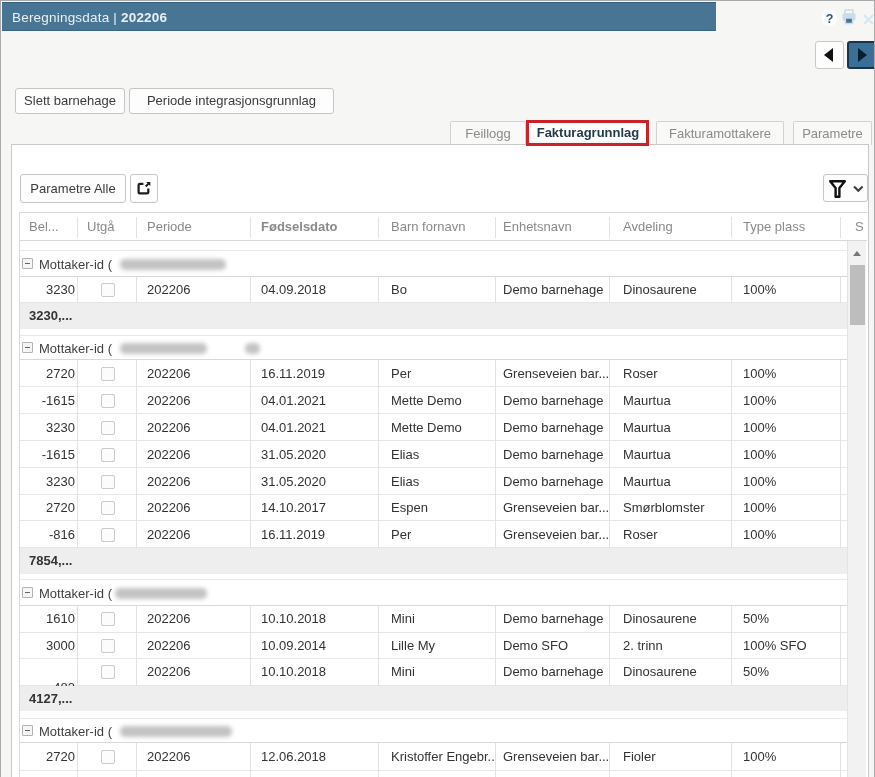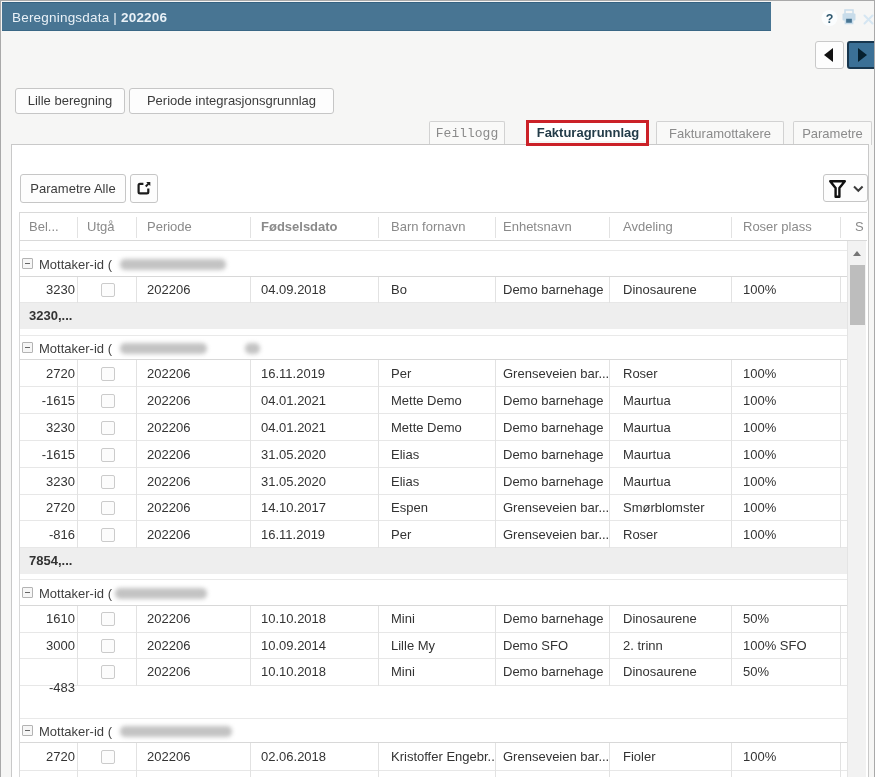--- a/index.html
+++ b/index.html
@@ -1,19 +1,19 @@
 <!DOCTYPE html>
 <html><head>
 <meta charset="utf-8">
 <style>
   * { margin:0; padding:0; box-sizing:border-box; }
   html,body { width:875px; height:777px; overflow:hidden; font-family:"Liberation Sans", sans-serif; background:#fff; }
   .abs { position:absolute; }
   #win { position:absolute; left:0; top:0; width:875px; height:777px; background:#f6f6f5; border:1px solid #a9a9a9; border-bottom:none; overflow:hidden; }
-  #titlebar { position:absolute; left:1px; top:1px; width:769px; height:29px; background:#487593; border-top:1px solid #356281; border-bottom:1px solid #3a6785; }
+  #titlebar { position:absolute; left:1px; top:1px; width:714px; height:29px; background:#487593; border-top:1px solid #356281; border-bottom:1px solid #3a6785; }
   #titletext { position:absolute; left:10px; top:7px; font-size:13.5px; color:#e9f1f7; letter-spacing:0.2px; }
   .tbicon { position:absolute; top:4px; }
   
   .navbtn { position:absolute; top:40px; width:29px; height:28px; border-radius:3px; }
   #navleft { left:814px; background:#fdfdfd; border:1px solid #c9c9c9; }
   #navright { left:846px; width:32px; background:#3b7096; border:2px solid #17364e; }
   .tri-l { width:0; height:0; border-top:7px solid transparent; border-bottom:7px solid transparent; border-right:9px solid #111; position:absolute; left:8px; top:6px; }
   .tri-r { width:0; height:0; border-top:7px solid transparent; border-bottom:7px solid transparent; border-left:9px solid #06202f; position:absolute; left:9px; top:5px; }
   
   .btn { position:absolute; top:87px; height:26px; background:#fdfdfd; border:1px solid #c6c6c6; border-radius:3px; font-size:13px; color:#3c3c3c; text-align:center; line-height:24px; }
@@ -59,24 +59,24 @@
     </svg>
   </div>
 
   <div id="navleft" class="navbtn">
       <div class="tri-l"></div>
     </div>
   <div id="navright" class="navbtn">
       <div class="tri-r"></div>
     </div>
 
-  <div class="btn" style="left:14px; width:110px;">Lille beregning</div>
+  <div class="btn" style="left:14px; width:110px;">Slett barnehage</div>
   <div class="btn" style="left:128px; width:205px;">Periode integrasjonsgrunnlag</div>
 
-  <div class="tab" style="left:428px; width:76px;font-family:Liberation Mono, monospace;">Feillogg</div>
+  <div class="tab" style="left:449px; width:76px;">Feillogg</div>
   <div id="tabactive" style="left:528px; width:118px;">Fakturagrunnlag</div>
   <div class="tab" style="left:655px; width:128px;">Fakturamottakere</div>
   <div class="tab" style="left:792px; width:79px;">Parametre</div>
   <div id="redbox"></div>
 
   <div id="panel"></div>
 
   <div class="btn" style="left:19px; top:173px; width:106px; height:29px; line-height:27px;">Parametre Alle</div>
   <div class="btn" style="left:129px; top:173px; width:28px; height:29px;">
     <svg width="16" height="16" viewBox="0 0 16 16" style="margin-top:5px">
@@ -101,21 +101,21 @@
     <div class="colhead" style="left:127px;">Periode</div>
     <div class="hsep" style="left:230px; top:4px; height:21px;"></div>
     <div class="colhead" style="left:241px;font-weight:bold;">Fødselsdato</div>
     <div class="hsep" style="left:358px; top:4px; height:21px;"></div>
     <div class="colhead" style="left:371px;">Barn fornavn</div>
     <div class="hsep" style="left:475px; top:4px; height:21px;"></div>
     <div class="colhead" style="left:483px;">Enhetsnavn</div>
     <div class="hsep" style="left:589px; top:4px; height:21px;"></div>
     <div class="colhead" style="left:603px;">Avdeling</div>
     <div class="hsep" style="left:711px; top:4px; height:21px;"></div>
-    <div class="colhead" style="left:723px;">Roser plass</div>
+    <div class="colhead" style="left:723px;">Type plass</div>
     <div class="hsep" style="left:820px; top:4px; height:21px;"></div>
     <div class="colhead" style="left:835px;">S</div>
   </div>
 
   <div id="tbody" class="abs" style="left:18px; top:240px; width:848px; height:537px; background:#fff; border-left:1px solid #d9d9d9; overflow:hidden;">
       <div class="grouprow" style="top:9px;height:27px;">
         <div class="minus" style="left:2px; top:6.5px;"></div>
         <div class="gheadtext" style="top:6px;">Mottaker-id (</div>
         <div class="blob" style="left:100px; width:106px; top:8px;"></div>
       </div>
@@ -327,38 +327,41 @@
         <div class="hsep" style="left:820px;top:0;height:26.5px;"></div>
         <div class="cell num" style="left:0px; width:55px; top:16px; line-height:26.5px;">-483</div>
         <div class="cbx" style="left:81px; top:6.25px;"></div>
         <div class="cell" style="left:127px; top:0; line-height:26.5px;">202206</div>
         <div class="cell" style="left:241px; top:0; line-height:26.5px;">10.10.2018</div>
         <div class="cell" style="left:371px; top:0; width:103px; line-height:26.5px;">Mini</div>
         <div class="cell" style="left:483px; top:0; width:105px; line-height:26.5px;">Demo barnehage</div>
         <div class="cell" style="left:603px; top:0; width:106px; line-height:26.5px;">Dinosaurene</div>
         <div class="cell" style="left:723px; top:0; width:96px; line-height:26.5px;">50%</div>
       </div>
+      <div class="sumrow" style="top:444.5px;height:25.5px;">
+        <div class="cell" style="left:9px; top:0; line-height:25.5px; font-weight:bold;">4127,...</div>
+      </div>
       <div class="grouprow" style="top:477px;height:25px;">
         <div class="minus" style="left:2px; top:5.5px;"></div>
         <div class="gheadtext" style="top:5px;">Mottaker-id (</div>
         <div class="blob" style="left:100px; width:112px; top:7px;"></div>
       </div>
       <div class="abs" style="left:0;top:502px;width:828px;height:28px;border-bottom:1px solid #e7e7e7;background:#fff;">
         <div class="hsep" style="left:57px;top:0;height:28px;"></div>
         <div class="hsep" style="left:116px;top:0;height:28px;"></div>
         <div class="hsep" style="left:230px;top:0;height:28px;"></div>
         <div class="hsep" style="left:358px;top:0;height:28px;"></div>
         <div class="hsep" style="left:475px;top:0;height:28px;"></div>
         <div class="hsep" style="left:589px;top:0;height:28px;"></div>
         <div class="hsep" style="left:711px;top:0;height:28px;"></div>
         <div class="hsep" style="left:820px;top:0;height:28px;"></div>
         <div class="cell num" style="left:0px; width:55px; top:0; line-height:28px;">2720</div>
         <div class="cbx" style="left:81px; top:7px;"></div>
         <div class="cell" style="left:127px; top:0; line-height:28px;">202206</div>
-        <div class="cell" style="left:241px; top:0; line-height:28px;">02.06.2018</div>
+        <div class="cell" style="left:241px; top:0; line-height:28px;">12.06.2018</div>
         <div class="cell" style="left:371px; top:0; width:103px; line-height:28px;">Kristoffer Engebr...</div>
         <div class="cell" style="left:483px; top:0; width:105px; line-height:28px;">Grenseveien bar...</div>
         <div class="cell" style="left:603px; top:0; width:106px; line-height:28px;">Fioler</div>
         <div class="cell" style="left:723px; top:0; width:96px; line-height:28px;">100%</div>
       </div>
       <div class="abs" style="left:0;top:530px;width:828px;height:10px;background:#fff;">
         <div class="hsep" style="left:57px;top:0;height:10px;"></div>
         <div class="hsep" style="left:116px;top:0;height:10px;"></div>
         <div class="hsep" style="left:230px;top:0;height:10px;"></div>
         <div class="hsep" style="left:358px;top:0;height:10px;"></div>

